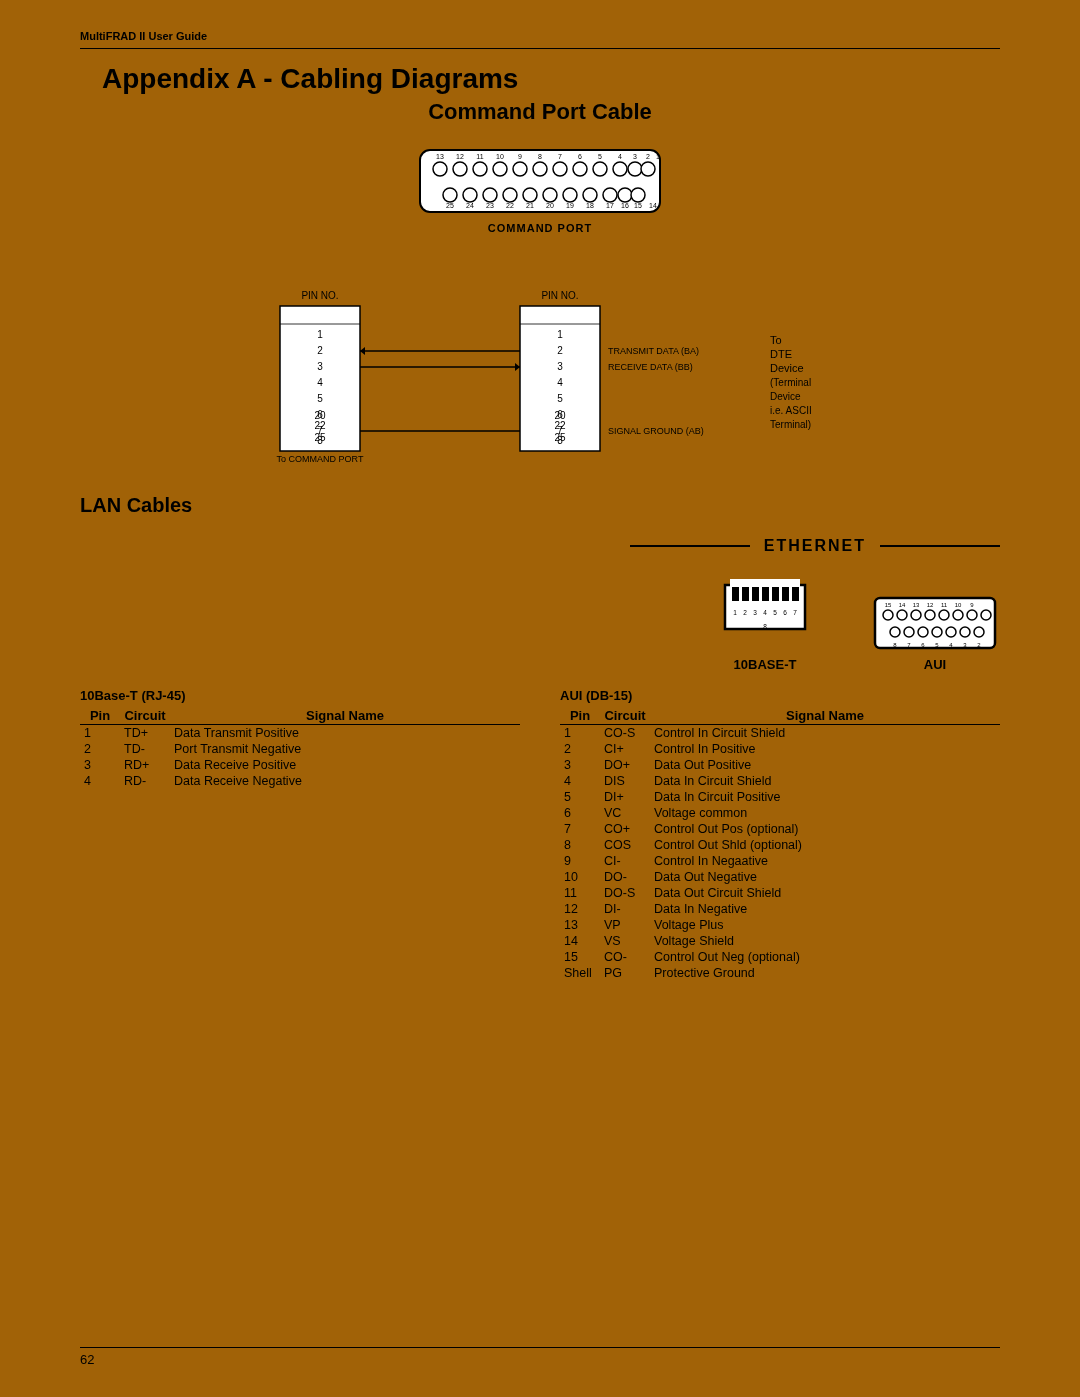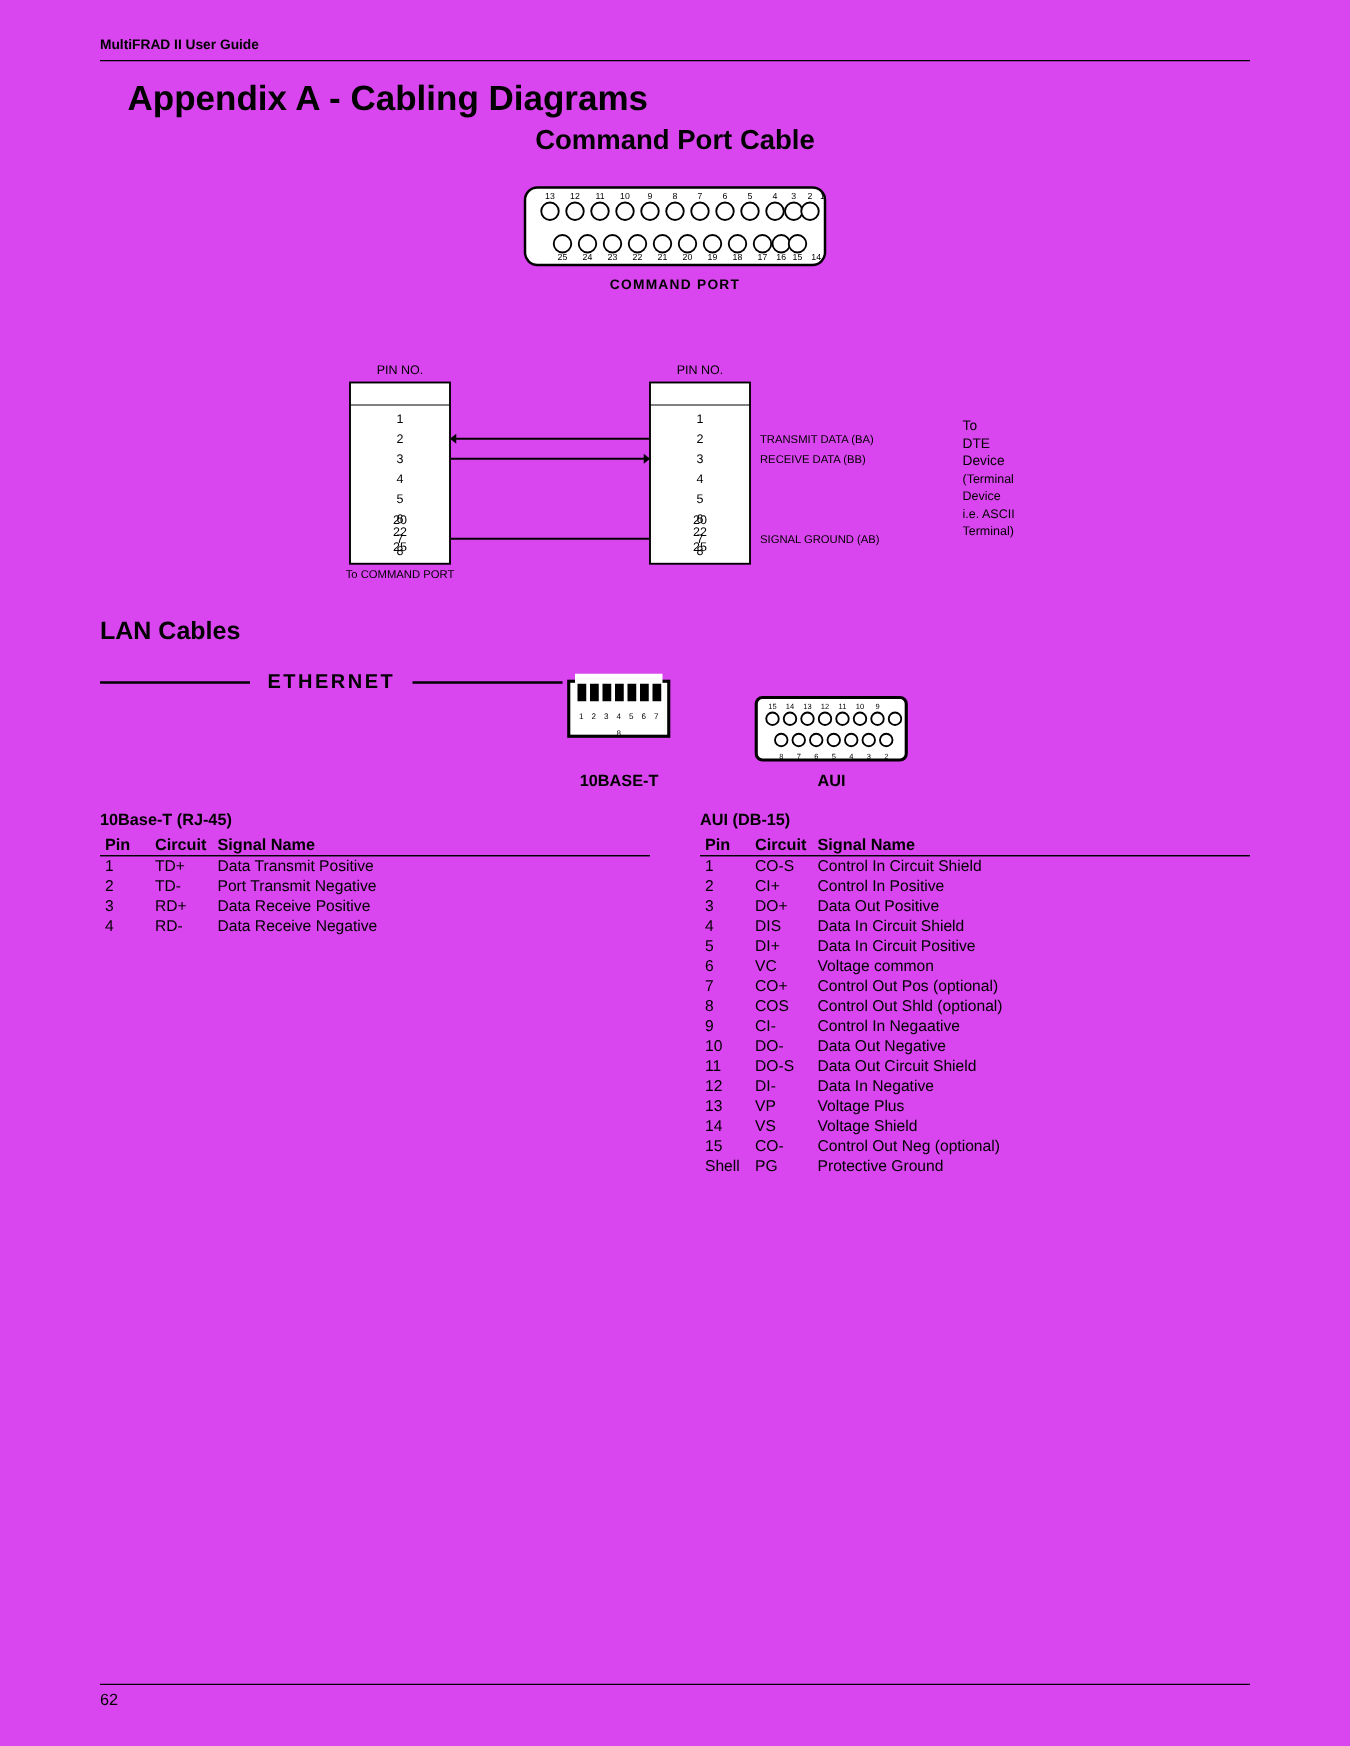--- a/index.html
+++ b/index.html
@@ -8,21 +8,21 @@
       font-size: 13px;
       background: #fff;
       color: #000;
       width: 1080px;
       min-height: 1397px;
       padding: 0;
     }
     .page {
       width: 1080px;
       min-height: 1397px;
-      background: #d946ef;
+      background: #a16207;
       padding: 30px 80px 60px 80px;
       position: relative;
     }
     .header-line {
       border-top: 1px solid #000;
       padding-bottom: 4px;
     }
     .header-brand {
       font-size: 11px;
       font-weight: bold;
@@ -79,21 +79,21 @@
       font-weight: bold;
       margin-bottom: 4px;
     }
     .pin-table {
       width: 100%;
       border-collapse: collapse;
     }
     .pin-table th {
       font-weight: bold;
       font-size: 13px;
-      text-align: left;
+      text-align: center;
       padding: 1px 4px;
       border-bottom: 1px solid #000;
     }
     .pin-table td {
       font-size: 12.5px;
       padding: 1px 4px;
       vertical-align: top;
     }
     .col-pin { width: 40px; }
     .col-circuit { width: 50px; }
@@ -263,21 +263,21 @@
       <text x="80" y="197" font-size="10" text-anchor="middle">25</text>
 
       <text x="320" y="175" font-size="10" text-anchor="middle">20</text>
       <text x="320" y="185" font-size="10" text-anchor="middle">22</text>
       <text x="320" y="197" font-size="10" text-anchor="middle">25</text>
     </svg>
   </div>
 
   <div class="lan-title">LAN Cables</div>
 
-  <div style="display:flex; flex-direction:row; align-items:flex-start; margin-bottom:16px;">
+  <div style="display:flex; flex-direction:column; align-items:flex-end; margin-bottom:16px;gap:16px;">
 
     <div style="display:flex; align-items:center; margin-bottom:6px;">
       <div style="width:120px; height:2px; background:#000;"></div>
       <div style="margin:0 14px; font-size:16px; font-weight:bold; letter-spacing:2px;">ETHERNET</div>
       <div style="width:120px; height:2px; background:#000;"></div>
     </div>
 
     <div style="display:flex; align-items:flex-end; gap:60px;">
 
       <div style="display:flex; flex-direction:column; align-items:center;">

